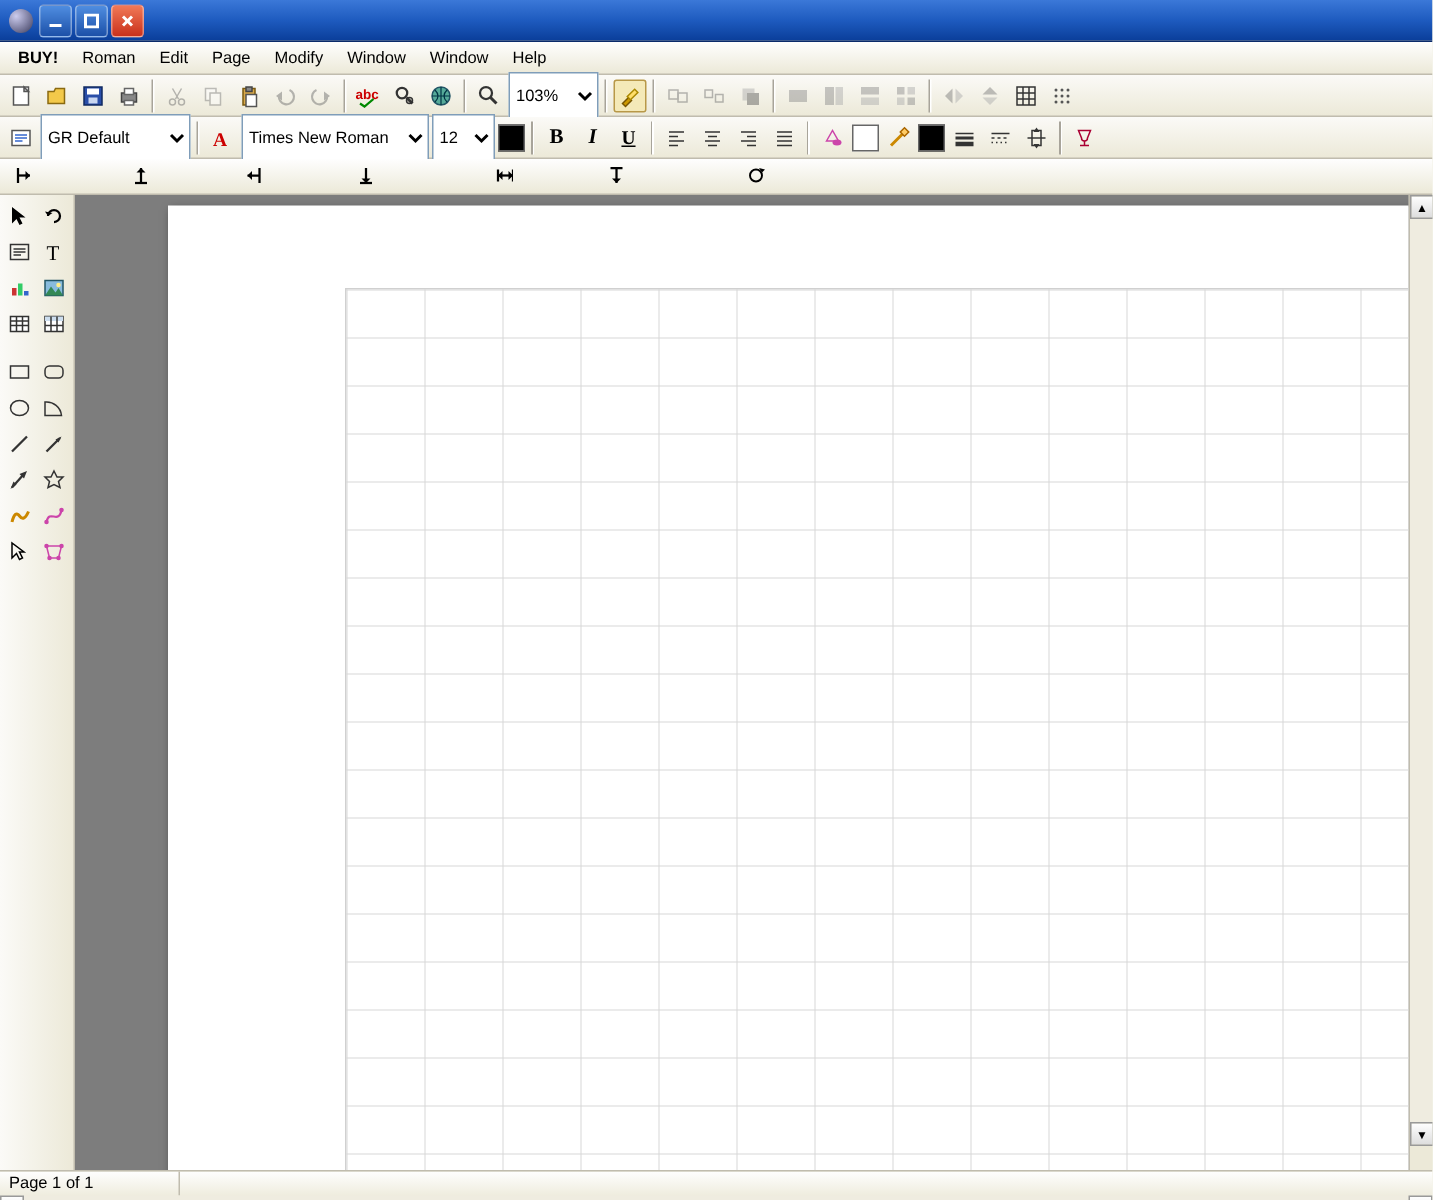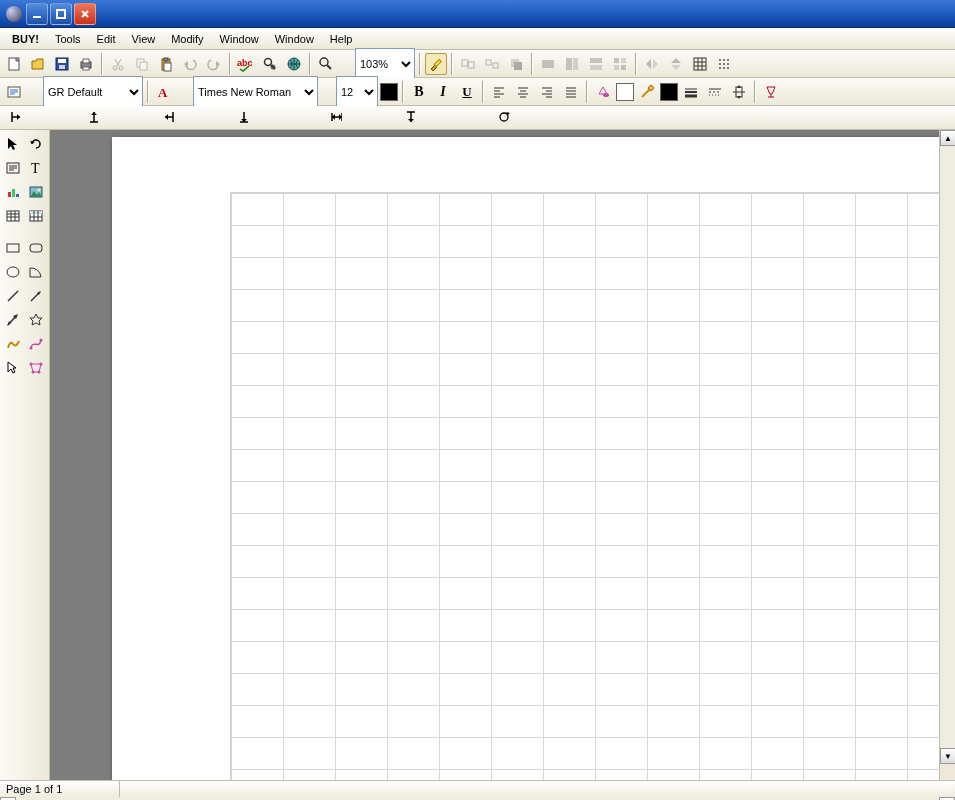--- a/index.html
+++ b/index.html
@@ -41,21 +41,21 @@
   display:flex; align-items:center; padding:0 3px; gap:2px;
   flex-shrink:0;
 }
 .tbtn {
   width:22px; height:22px;
   display:flex; align-items:center; justify-content:center;
   border:1px solid transparent; border-radius:2px;
 }
 .tsep { width:2px; height:22px; margin:0 2px; background:linear-gradient(to right,#a8a49a 0,#a8a49a 1px, #fff 1px, #fff 2px); }
 select.tsel {
-  height:32px; font-size:11px; border:1px solid #7f9db9; background:#fff;margin-left:16px;
+  height:32px; font-size:11px; border:1px solid #7f9db9; background:#fff;
 }
 .swatch { width:18px; height:18px; border:1px solid #666; }
 .swatch.black{background:#000;}
 .swatch.white{background:#fff;}
 .ruler {
   height:24px;
   background:linear-gradient(to bottom,#fefefe,#ece9d8);
   border-bottom:1px solid #c0bcae;
   position:relative;
 }
@@ -117,23 +117,23 @@
         <svg width="10" height="10">
           <line x1="2" y1="2" x2="8" y2="8" stroke="#fff" stroke-width="2"></line>
           <line x1="8" y1="2" x2="2" y2="8" stroke="#fff" stroke-width="2"></line>
         </svg>
       </div>
   </div>
 </div>
 
 <div class="menubar">
   <div class="menu-item buy">BUY!</div>
-  <div class="menu-item">Tools</div>
+  <div class="menu-item">Roman</div>
   <div class="menu-item">Edit</div>
-  <div class="menu-item">View</div>
+  <div class="menu-item">Page</div>
   <div class="menu-item">Modify</div>
   <div class="menu-item">Window</div>
   <div class="menu-item">Window</div>
   <div class="menu-item">Help</div>
 </div>
 
 <div class="toolbar">
   <div class="tbtn">
       <svg width="16" height="16">
         <rect x="3" y="2" width="10" height="12" fill="#fff" stroke="#555"></rect>

